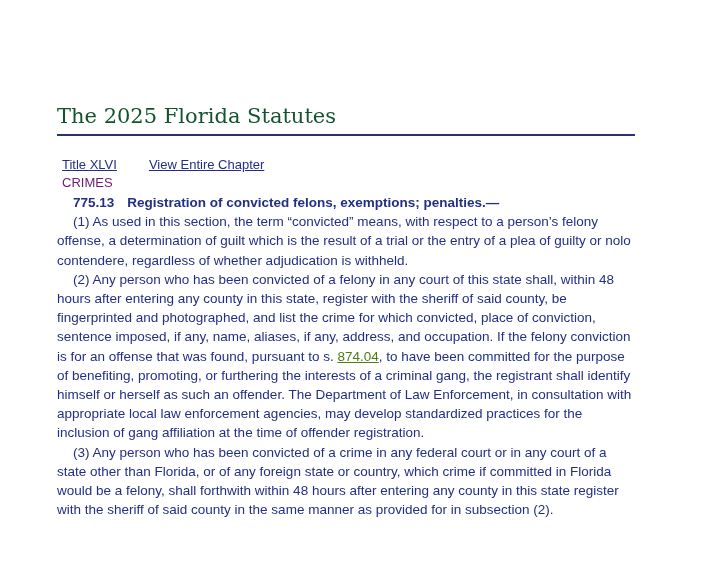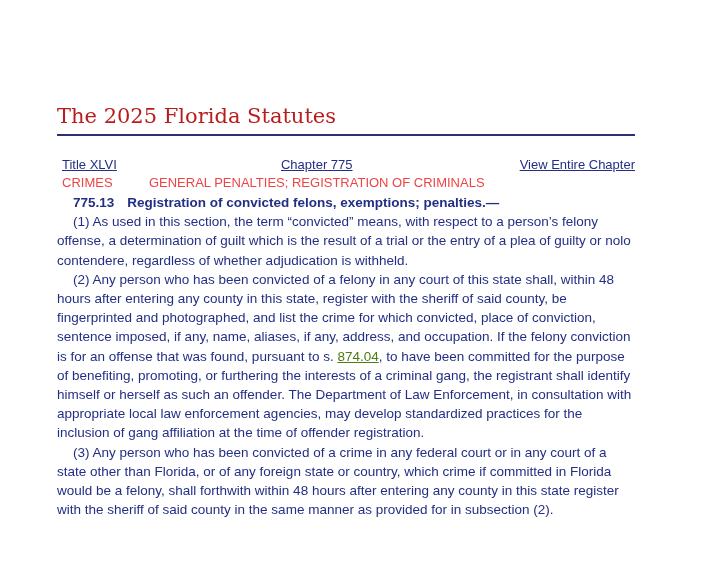--- a/index.html
+++ b/index.html
@@ -17,21 +17,21 @@
     box-sizing: content-box;
     padding: 104px 0 0 57px;
     width: 578px;
   }
   .page-title {
     margin: 0 0 5px 0;
     font-family: "DejaVu Serif", serif;
     font-weight: normal;
     font-size: 21px;
     line-height: 25px;
-    color: #b91c1c;
+    color: #14532d;
     letter-spacing: 0px;
   }
   .title-rule {
     width: 578px;
     height: 0;
     border: none;
     border-top: 2px solid #2B3274;
     margin: 0;
   }
   .chapter-nav {
@@ -44,21 +44,21 @@
     line-height: 17.5px;
     color: #232F85;
   }
   .chapter-nav a {
     color: #232F85;
     text-decoration: underline;
     cursor: pointer;
   }
   .nav-col-chapter { text-align: center; }
   .nav-col-view   { text-align: right; }
-  .nav-label { color: #ef4444; }
+  .nav-label { color: #701a75; }
 
   .statute {
     margin-top: 2px;
     font-size: 13.5px;
     line-height: 19.2px;
     color: #232F85;
   }
   .statute p {
     margin: 0;
     text-indent: 16px;
@@ -80,24 +80,20 @@
 
   <h1 class="page-title">The 2025 Florida Statutes</h1>
 
   <hr class="title-rule">
 
   <div class="chapter-nav">
     <div class="nav-col nav-col-title">
       <div><a href="#">Title XLVI</a></div>
       <div class="nav-label">CRIMES</div>
     </div>
-    <div class="nav-col nav-col-chapter">
-      <div><a href="#">Chapter 775</a></div>
-      <div class="nav-label">GENERAL PENALTIES; REGISTRATION OF CRIMINALS</div>
-    </div>
     <div class="nav-col nav-col-view">
       <div><a href="#">View Entire Chapter</a></div>
     </div>
   </div>
 
   <div class="statute">
 
     <p class="statute-heading"><span class="statute-number">775.13</span><span>Registration of convicted felons, exemptions; penalties.—</span></p>
 
     <p class="statute-para"><span class="para-label">(1)</span><span>As used in this section, the term “convicted” means, with respect to a person’s felony offense, a determination of guilt which is the result of a trial or the entry of a plea of guilty or nolo contendere, regardless of whether adjudication is withheld.</span></p>

